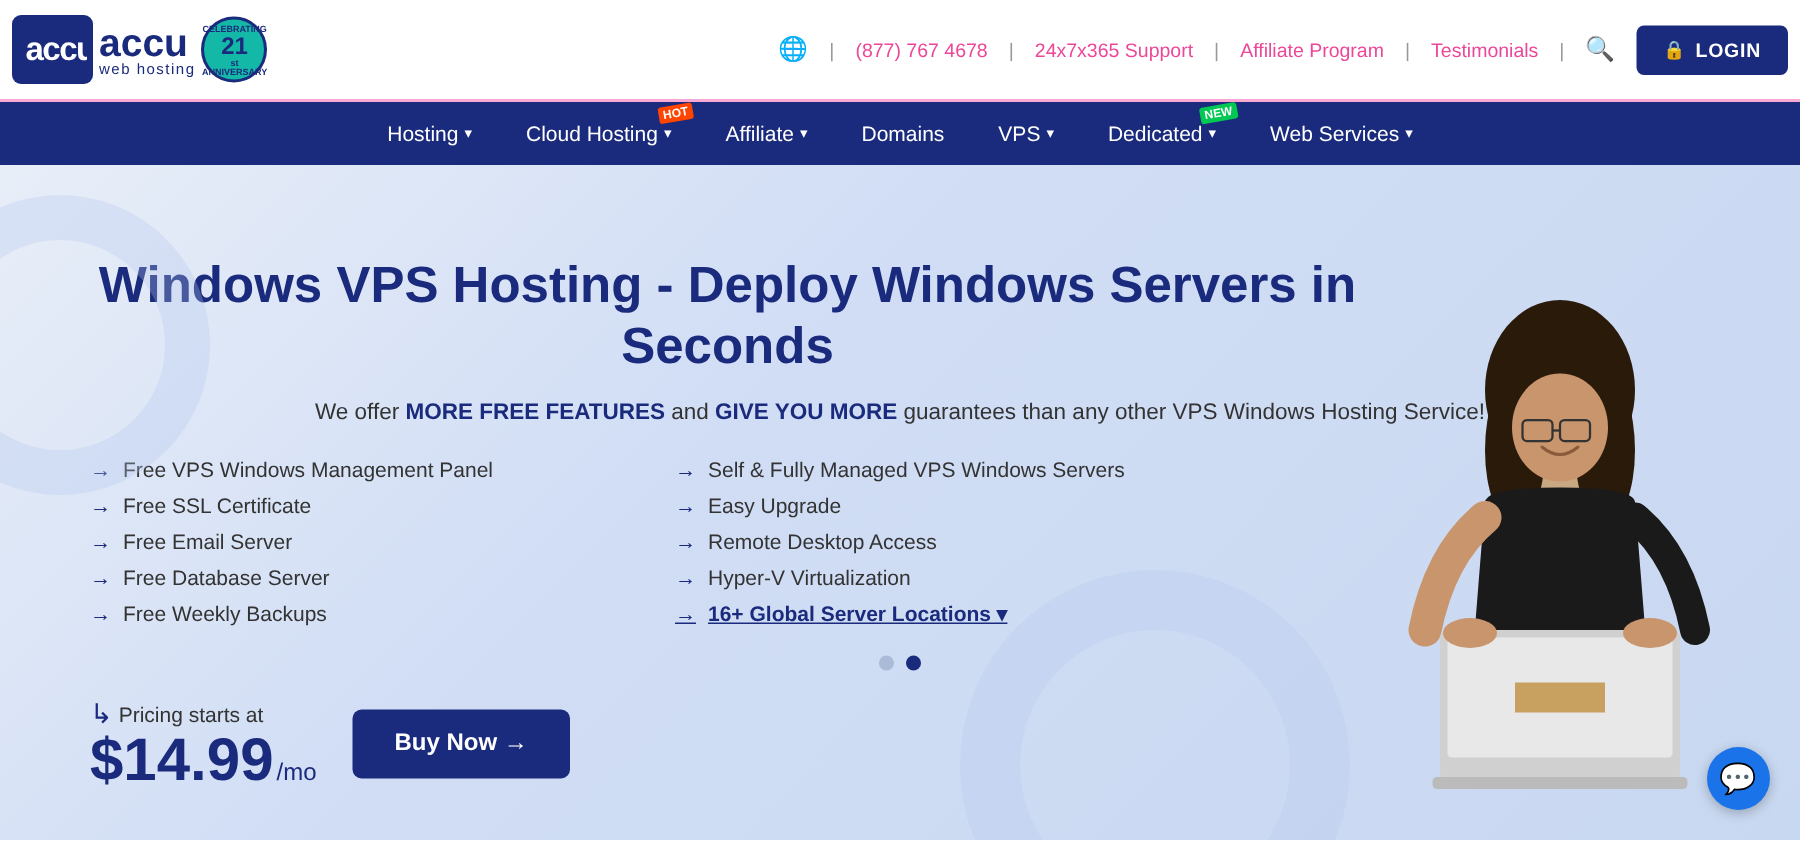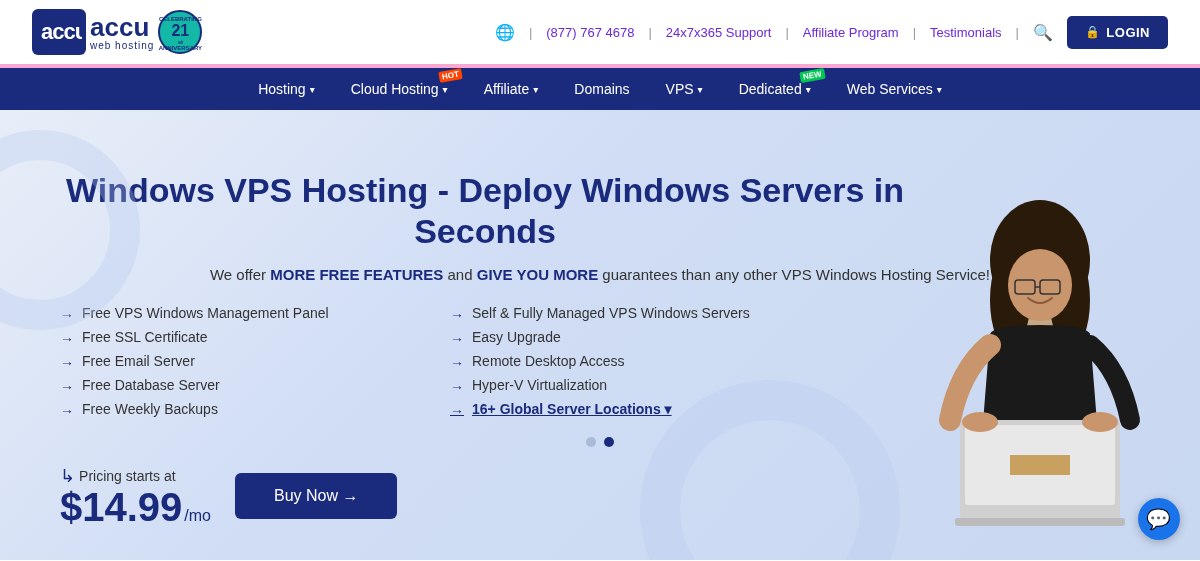--- a/index.html
+++ b/index.html
@@ -3,23 +3,23 @@
   <meta charset="utf-8">
   <style>
     * { margin: 0; padding: 0; box-sizing: border-box; }
     body { font-family: Arial, sans-serif; width: 1200px; overflow: hidden; }
 
     
     .header {
       display: flex;
       align-items: center;
       justify-content: space-between;
-      padding: 8px 32px;
+      padding: 8px 8px;
       background: #fff;
-      border-bottom: 4px solid #f9a8d4;
+      border-bottom: 2px solid #f9a8d4;
       height: 68px;
     }
     .logo-area {
       display: flex;
       align-items: center;
       gap: 6px;
     }
     .logo-box {
       display: flex;
       align-items: center;
@@ -80,21 +80,21 @@
       display: flex;
       align-items: center;
       gap: 14px;
       font-size: 13px;
       color: #333;
     }
     .header-divider {
       color: #999;
     }
     .header-link {
-      color: #6d28d9;
+      color: #ec4899;
       text-decoration: none;
       cursor: pointer;
     }
     .globe-icon { font-size: 16px; }
     .search-icon { font-size: 16px; cursor: pointer; color: #333; }
     .login-btn {
       background: #1a2a7c;
       color: white;
       border: none;
       padding: 9px 18px;
@@ -260,24 +260,24 @@
     }
     .price-mo {
       font-size: 16px;
       font-weight: 400;
       color: #1a2a7c;
     }
     .buy-now-btn {
       background: #1a2a7c;
       color: white;
       border: none;
-      padding: 14px 39px;
+      padding: 14px 28px;
       border-radius: 6px;
       font-size: 16px;
-      font-weight: 400;
+      font-weight: 700;
       cursor: pointer;
       display: flex;
       align-items: center;
       gap: 8px;
     }
     
     .woman-img {
       position: absolute;
       right: 20px;
       bottom: 0;

